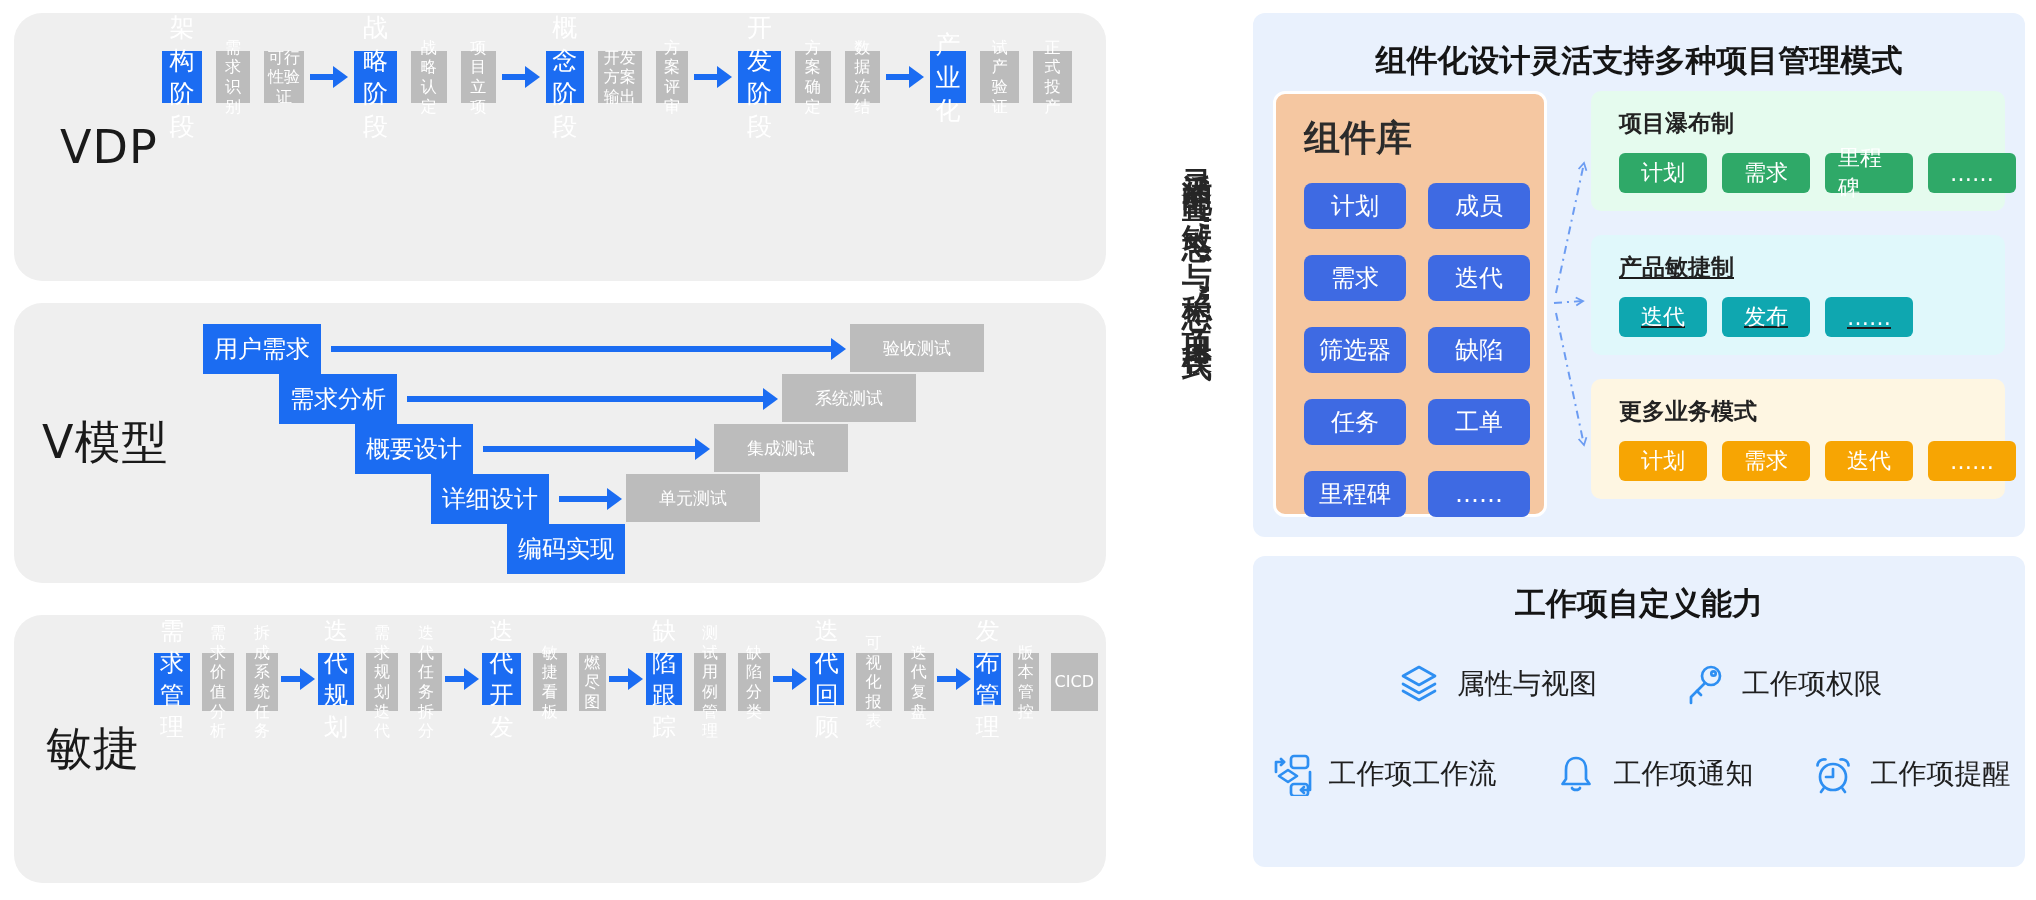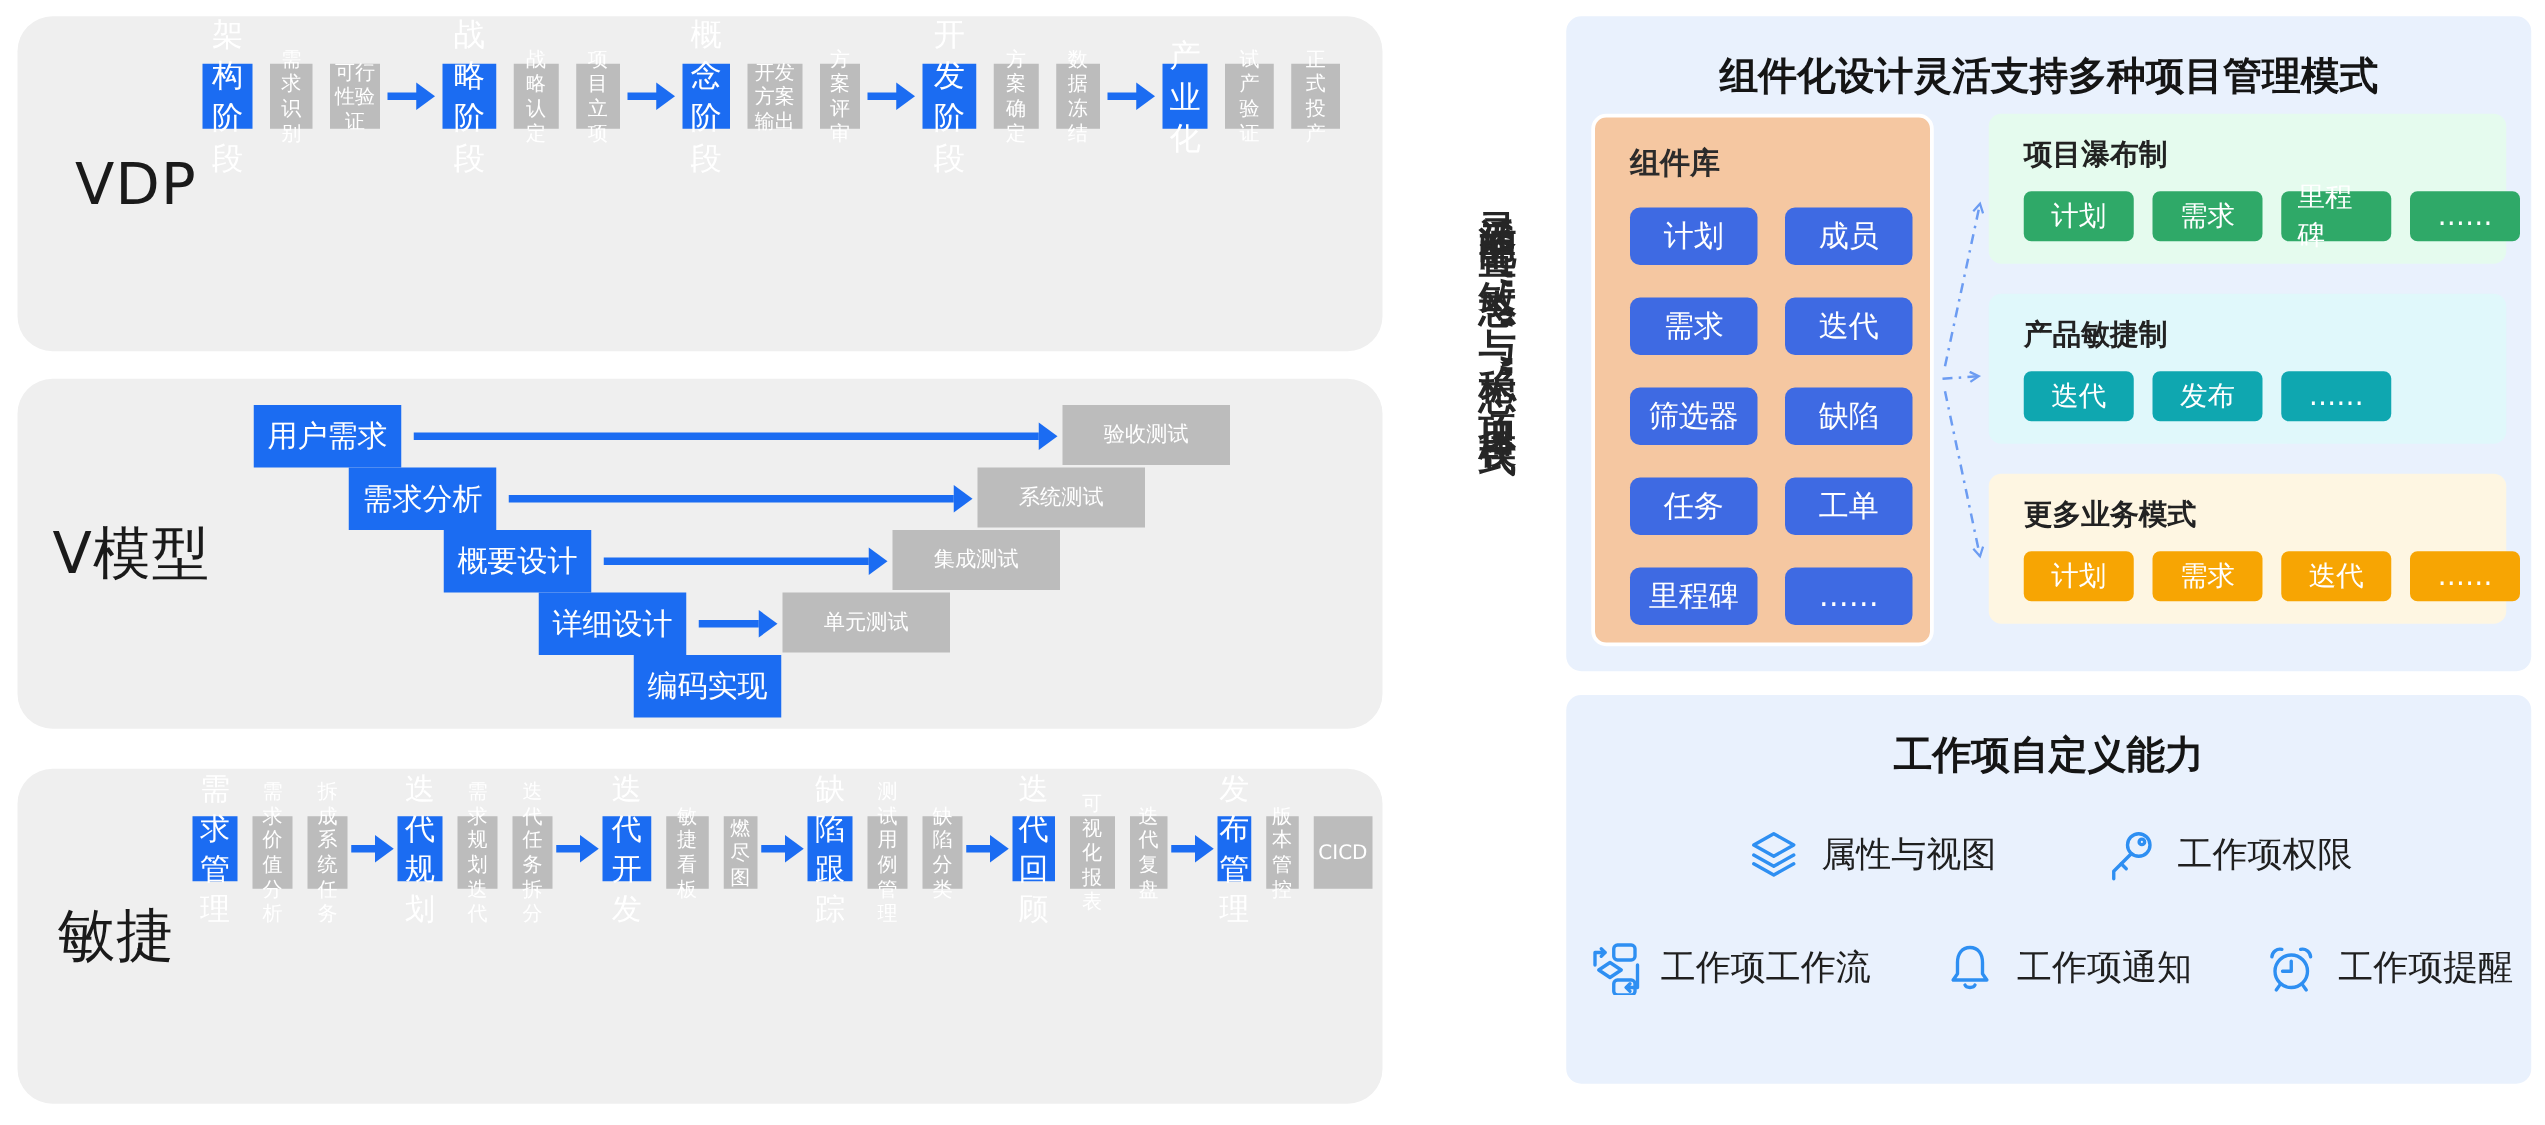--- a/index.html
+++ b/index.html
@@ -68,28 +68,28 @@
                    font-size:30px;font-weight:600;letter-spacing:6px;color:#262626;}
 
   
   .bpanel{position:absolute;left:1253px;width:772px;background:var(--rpanel);border-radius:12px;}
   .panel-top-right{top:13px;height:524px;}
   .panel-bottom-right{top:556px;height:311px;}
   .bpanel .panel-title{text-align:center;font-size:31px;font-weight:700;color:#151515;padding-top:27px;}
 
   .library{position:absolute;left:20px;top:78px;width:274px;height:426px;background:var(--peach);
            border:3px solid #fff;border-radius:12px;padding:20px 0 0 28px;}
-  .lib-title{font-size:24px;font-weight:700;color:#2b2b2b;margin-bottom:20px;}
+  .lib-title{font-size:36px;font-weight:700;color:#2b2b2b;margin-bottom:20px;}
   .lib-grid{display:grid;grid-template-columns:repeat(2,102px);gap:26px 22px;}
   .lib-btn{height:46px;background:var(--libbtn);border-radius:8px;color:#fff;display:flex;
            align-items:center;justify-content:center;font-size:24px;}
 
   .mode-box{position:absolute;left:338px;width:414px;height:120px;border-radius:10px;padding:17px 0 0 28px;}
   .mode-waterfall{top:78px;background:var(--green-bg);}
-  .mode-agile{top:222px;background:var(--teal-bg);}
+  .mode-agile{top:222px;background:var(--teal-bg);text-decoration:underline;}
   .mode-more{top:366px;background:var(--cream-bg);}
   .mode-title{font-size:23px;font-weight:700;color:#222;}
   .mode-btns{display:flex;gap:15px;margin-top:14px;}
   .mode-btn{min-width:88px;height:40px;padding:0 13px;border-radius:6px;color:#fff;font-size:22px;
             display:flex;align-items:center;justify-content:center;}
   .mode-waterfall .mode-btn{background:var(--green-btn);}
   .mode-agile .mode-btn{background:var(--teal-btn);}
   .mode-more .mode-btn{background:var(--orange-btn);}
 
   .fanout{position:absolute;inset:0;pointer-events:none;}

